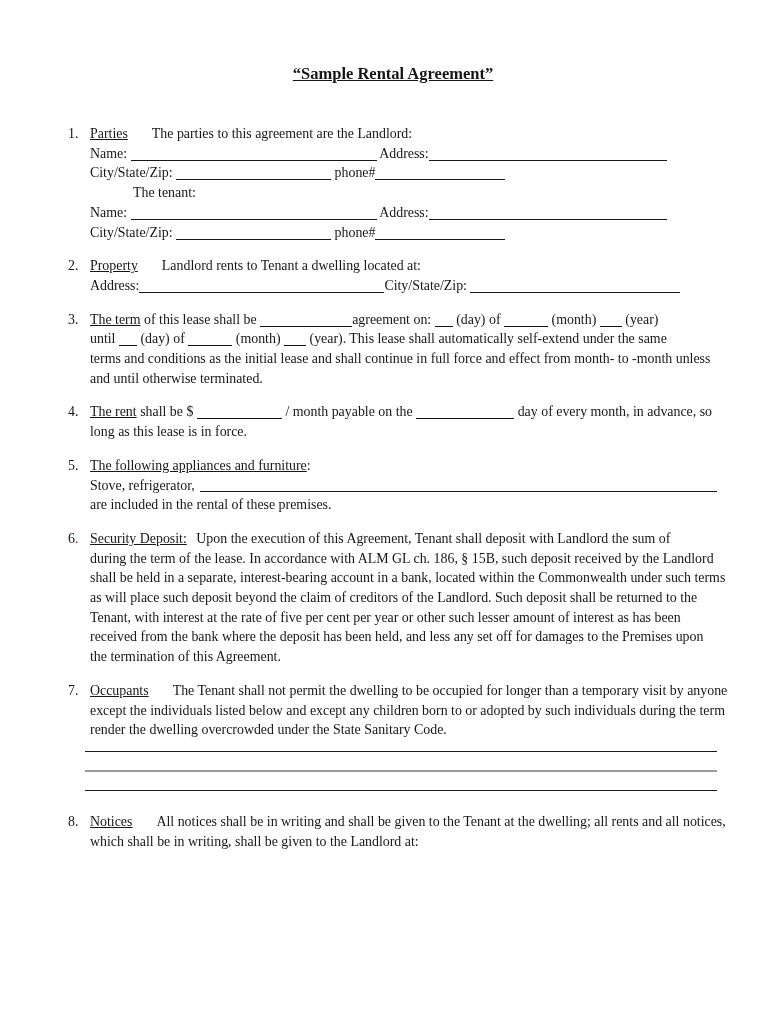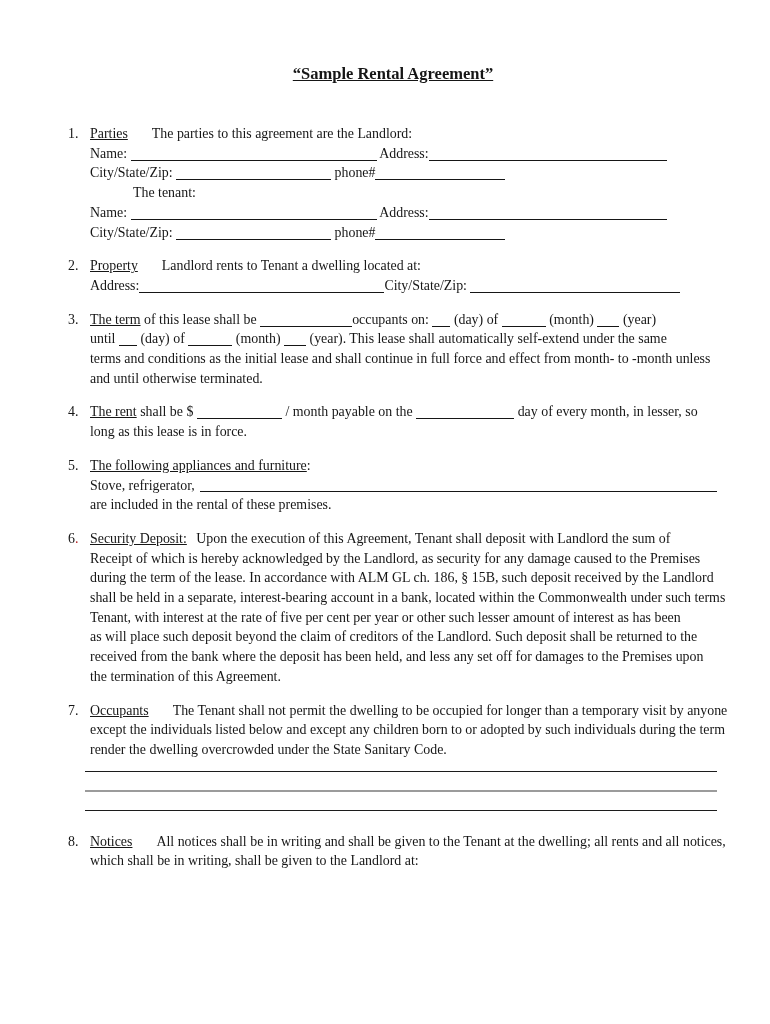--- a/index.html
+++ b/index.html
@@ -77,21 +77,21 @@
       </div>
     </div>
   </div>
 
   <div class="sec">
     <span class="num">3.</span>
     <div class="bd">
       <div class="ln">
         <span class="hd">The term</span>
         <span>of this lease shall be</span>
-        <span class="bl" style="width:92px"></span><span>occupants on:</span>
+        <span class="bl" style="width:92px"></span><span>agreement on:</span>
         <span class="bl" style="width:18px"></span>
         <span>(day) of</span>
         <span class="bl" style="width:44px"></span>
         <span>(month)</span>
         <span class="bl" style="width:22px"></span>
         <span>(year)</span>
       </div>
       <div class="ln">
         <span>until</span>
         <span class="bl" style="width:18px"></span>
@@ -108,21 +108,21 @@
 
   <div class="sec">
     <span class="num">4.</span>
     <div class="bd">
       <div class="ln">
         <span class="hd">The rent</span>
         <span>shall be $</span>
         <span class="bl" style="width:85px"></span>
         <span>/ month payable on the</span>
         <span class="bl" style="width:98px"></span>
-        <span>day of every month, in lesser, so</span>
+        <span>day of every month, in advance, so</span>
       </div>
       <div class="ln">long as this lease is in force.</div>
     </div>
   </div>
 
   <div class="sec">
     <span class="num">5.</span>
     <div class="bd">
       <div class="ln">
         <span class="hd">The following appliances and furniture</span><span>:</span>
@@ -135,25 +135,24 @@
     </div>
   </div>
 
   <div class="sec">
     <span class="num"><span>6</span><span class="dot6">.</span></span>
     <div class="bd">
       <div class="ln">
         <span class="hd">Security Deposit:</span>
         <span class="g2">Upon the execution of this Agreement, Tenant shall deposit with Landlord the sum of</span>
       </div>
-      <div class="ln">Receipt of which is hereby acknowledged by the Landlord, as security for any damage caused to the Premises</div>
       <div class="ln">during the term of the lease. In accordance with ALM GL ch. 186, § 15B, such deposit received by the Landlord</div>
       <div class="ln">shall be held in a separate, interest-bearing account in a bank, located within the Commonwealth under such terms</div>
+      <div class="ln">as will place such deposit beyond the claim of creditors of the Landlord. Such deposit shall be returned to the</div>
       <div class="ln">Tenant, with interest at the rate of five per cent per year or other such lesser amount of interest as has been</div>
-      <div class="ln">as will place such deposit beyond the claim of creditors of the Landlord. Such deposit shall be returned to the</div>
       <div class="ln">received from the bank where the deposit has been held, and less any set off for damages to the Premises upon</div>
       <div class="ln">the termination of this Agreement.</div>
     </div>
   </div>
 
   <div class="sec">
     <span class="num">7.</span>
     <div class="bd">
       <div class="ln">
         <span class="hd">Occupants</span><span class="g">The Tenant shall not permit the dwelling to be occupied for longer than a temporary visit by anyone</span>

